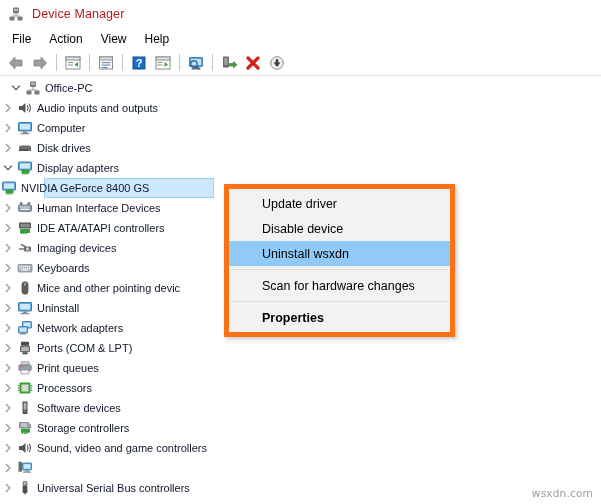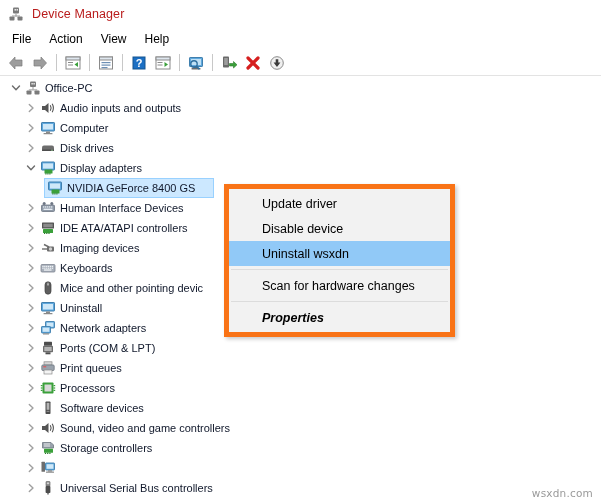--- a/index.html
+++ b/index.html
@@ -109,22 +109,22 @@
     flex: 0 0 auto;
     margin-right: 4px;
   }
   .row .lbl {
     font-size: 11px;
     color: #0f172a;
     line-height: 16px;
     text-align: right;
   }
   .row.level0 { padding-left: 8px; }
-  .row.level1 { padding-left: 23px; }
-  .row.level2 { padding-left: 46px; }
+  .row.level1 { }
+  .row.level2 { }
   .row.selected .selbox {
     position: absolute;
     left: 44px;
     top: 0;
     height: 20px;
     background: #cce8ff;
     border: 1px solid #99d1ff;
     box-sizing: border-box;
     z-index: 0;
   }
@@ -148,21 +148,21 @@
     height: 25px;
     display: flex;
     align-items: center;
     padding-left: 33px;
     font-size: 12.5px;
     color: #000;
     cursor: default;
     box-sizing: border-box;
   }
   #ctxmenu .ctx-item.highlight { background: #91c9f7; }
-  #ctxmenu .ctx-item.bold { font-weight: bold; font-style: italic; }
+  #ctxmenu .ctx-item.bold { font-weight: bold; }
   #ctxmenu .ctx-sep {
     height: 1px;
     background: #dcdcdc;
     margin: 3px 2px 3px 2px;
   }
 
   
   #watermark {
     position: absolute;
     right: 8px;
@@ -629,46 +629,46 @@
   </div>
 
   <div class="row level1">
     <span class="chev">
       <svg width="10" height="10" viewBox="0 0 10 10">
           <path d="M3.3 1.5 L7 5 L3.3 8.5" fill="none" stroke="#a0a0a0" stroke-width="1.4" stroke-linecap="round" stroke-linejoin="round"></path>
         </svg>
     </span>
     <span class="ico">
       <svg width="16" height="16" viewBox="0 0 16 16">
-        <path d="M2 6 L5 6 L8.5 3 L8.5 13 L5 10 L2 10 Z" fill="#555"></path>
-        <path d="M10.3 5.2 Q12 8 10.3 10.8" fill="none" stroke="#555" stroke-width="1.1"></path>
-        <path d="M12.2 3.8 Q14.6 8 12.2 12.2" fill="none" stroke="#555" stroke-width="1.1"></path>
-      </svg>
-    </span>
-    <span class="lbl">Sound, video and game controllers</span>
-  </div>
-
-  <div class="row level1">
-    <span class="chev">
-      <svg width="10" height="10" viewBox="0 0 10 10">
-          <path d="M3.3 1.5 L7 5 L3.3 8.5" fill="none" stroke="#a0a0a0" stroke-width="1.4" stroke-linecap="round" stroke-linejoin="round"></path>
-        </svg>
-    </span>
-    <span class="ico">
-      <svg width="16" height="16" viewBox="0 0 16 16">
         <path d="M2.5 2.5 L11 2.5 L13.5 5 L13.5 8 L2.5 8 Z" fill="#9aa3ad" stroke="#6d7680" stroke-width="0.8"></path>
         <path d="M4 4 L10 4" stroke="#f0f0f0" stroke-width="0.9"></path>
         <path d="M4 6 L10 6" stroke="#f0f0f0" stroke-width="0.9"></path>
         <rect x="4" y="8.8" width="9" height="4" rx="0.5" fill="#3aa03a"></rect>
         <rect x="4.9" y="12.8" width="1.2" height="1.2" fill="#2b7a2b"></rect>
         <rect x="7.1" y="12.8" width="1.2" height="1.2" fill="#2b7a2b"></rect>
         <rect x="9.3" y="12.8" width="1.2" height="1.2" fill="#2b7a2b"></rect>
       </svg>
     </span>
     <span class="lbl">Storage controllers</span>
+  </div>
+
+  <div class="row level1">
+    <span class="chev">
+      <svg width="10" height="10" viewBox="0 0 10 10">
+          <path d="M3.3 1.5 L7 5 L3.3 8.5" fill="none" stroke="#a0a0a0" stroke-width="1.4" stroke-linecap="round" stroke-linejoin="round"></path>
+        </svg>
+    </span>
+    <span class="ico">
+      <svg width="16" height="16" viewBox="0 0 16 16">
+        <path d="M2 6 L5 6 L8.5 3 L8.5 13 L5 10 L2 10 Z" fill="#555"></path>
+        <path d="M10.3 5.2 Q12 8 10.3 10.8" fill="none" stroke="#555" stroke-width="1.1"></path>
+        <path d="M12.2 3.8 Q14.6 8 12.2 12.2" fill="none" stroke="#555" stroke-width="1.1"></path>
+      </svg>
+    </span>
+    <span class="lbl">Sound, video and game controllers</span>
   </div>
 
   <div class="row level1">
     <span class="chev">
       <svg width="10" height="10" viewBox="0 0 10 10">
           <path d="M3.3 1.5 L7 5 L3.3 8.5" fill="none" stroke="#a0a0a0" stroke-width="1.4" stroke-linecap="round" stroke-linejoin="round"></path>
         </svg>
     </span>
     <span class="ico">
       <svg width="16" height="16" viewBox="0 0 16 16">

